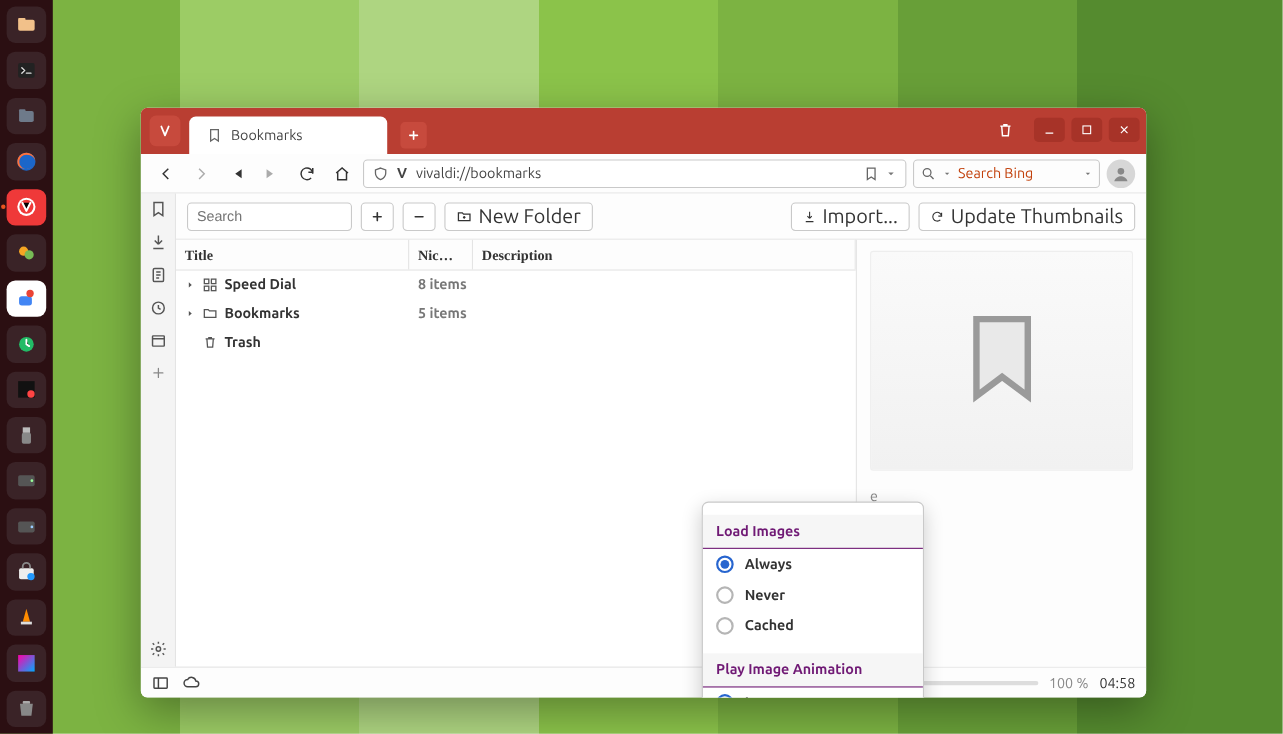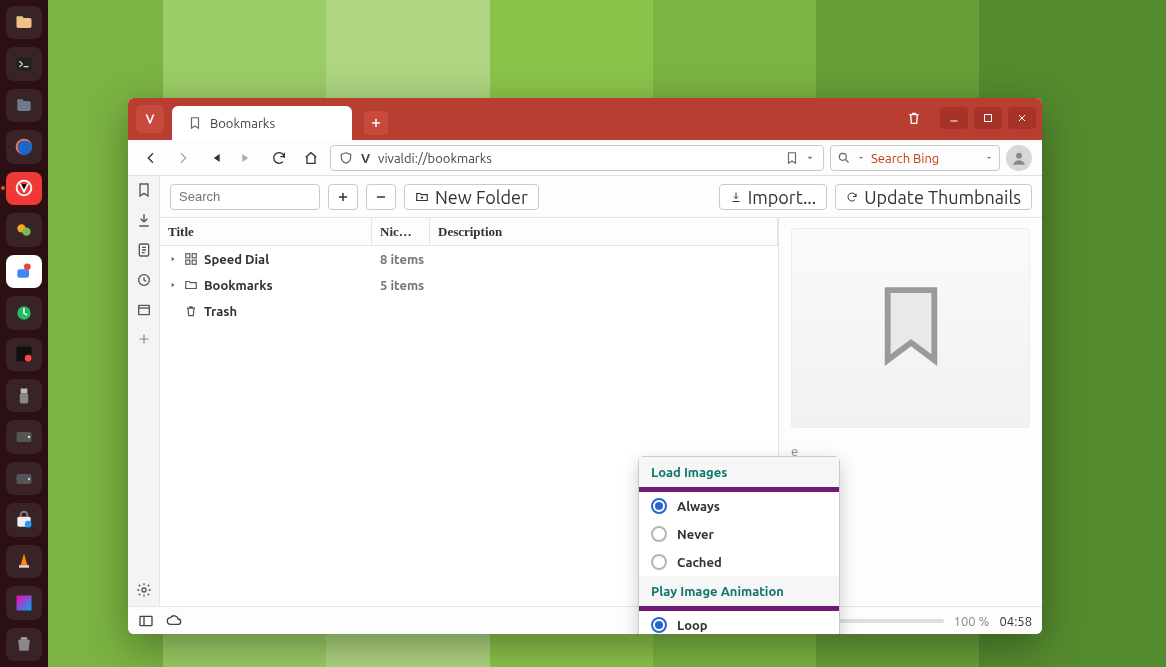--- a/index.html
+++ b/index.html
@@ -173,22 +173,23 @@
   
   .popup {
     position:absolute;
     left:510px; top:280px;
     width:202px;
     background:#fff; border:1px solid #c9c9c9; border-radius:6px;
     box-shadow: 0 6px 18px rgba(0,0,0,.2);
     z-index:50;
   }
   .popup .sect-title {
-    padding:8px 12px; font-weight:700; color:#0f766e; border-bottom:5px solid #701a75;
+    padding:8px 12px; font-weight:700; color:#701a75; border-bottom:1px solid #701a75;
     background:#f6f6f6;
+    margin-top:11px;
   }
   .popup .opt {
     display:flex; align-items:center; gap:10px;
     padding:6px 12px;
     font-weight:bold;
   }
   .radio {
     width:16px;height:16px;border:2px solid #b5b5b5;border-radius:50%;
     display:flex;align-items:center;justify-content:center;
   }

